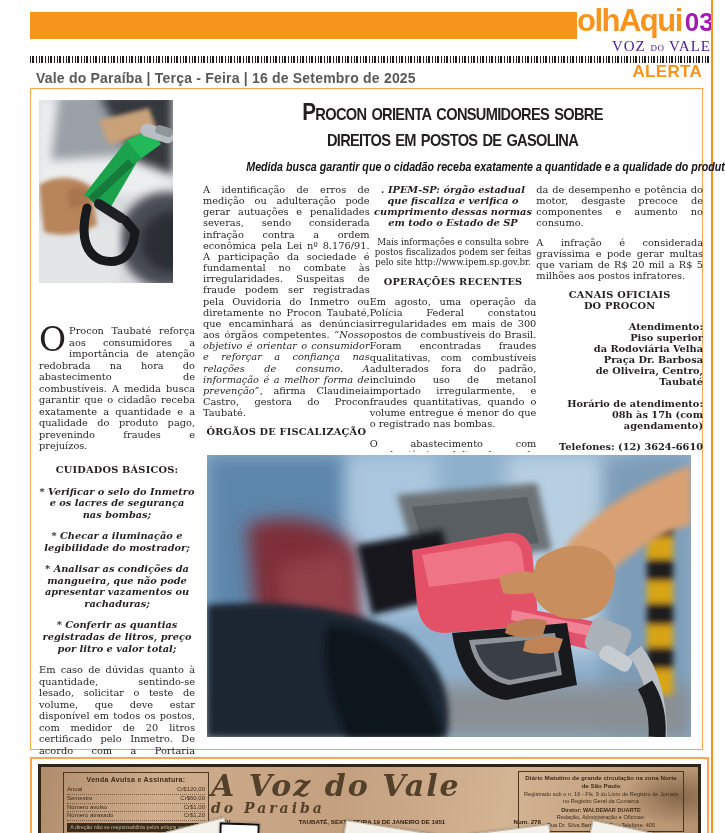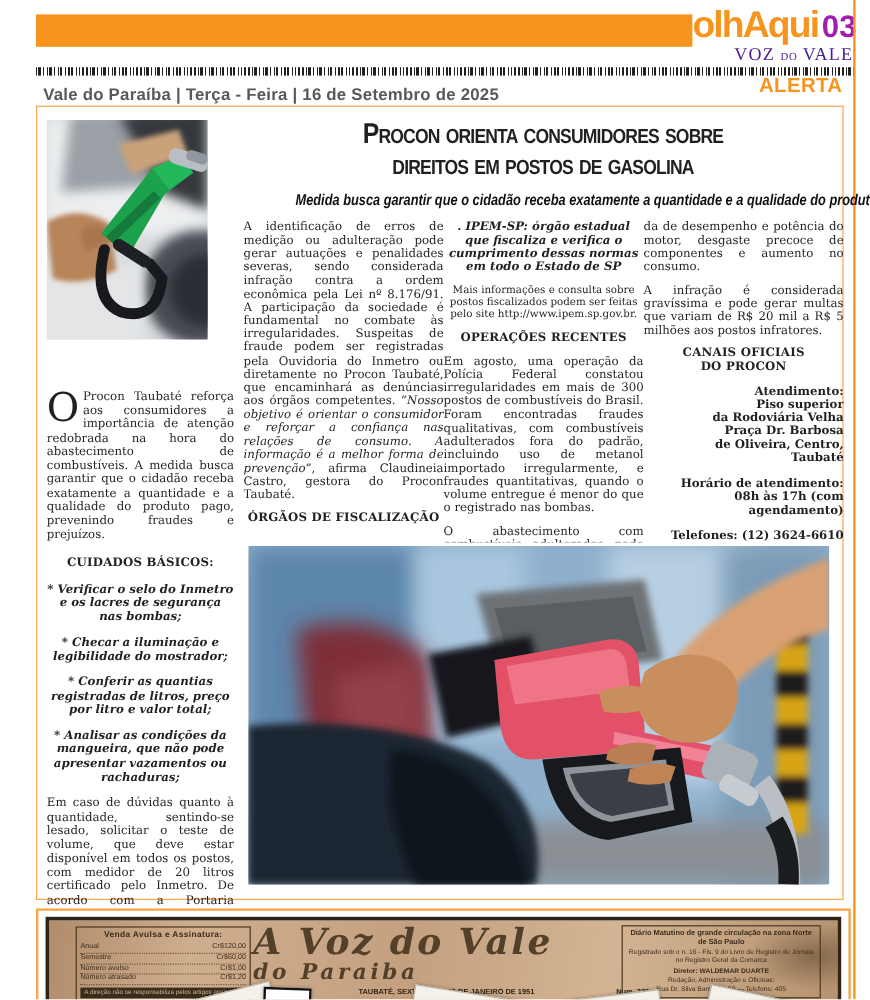--- a/index.html
+++ b/index.html
@@ -61,21 +61,21 @@
           radial-gradient(120px 50px at 70% 100%,rgba(120,90,60,.35),transparent 70%),
           linear-gradient(100deg,#b08c6b 0%,#cfae8d 18%,#c4a07f 45%,#d3b493 70%,#b5916e 100%);}
   .v-left{position:absolute;left:22px;top:5px;width:138px;border:1px solid #4a3category;border:1px solid #4a3722;
         padding:2px 3px;font-family:"Liberation Sans",sans-serif;font-size:6px;line-height:1.3;}
   .v-left .v-title{font-weight:bold;font-size:7px;text-align:center;margin-bottom:2px;letter-spacing:.3px;}
   .v-row{display:flex;justify-content:space-between;border-bottom:1px dotted rgba(60,44,27,.6);}
   .v-foot{margin-top:2px;background:#3a2c1b;color:#cdb595;text-align:center;font-size:5.3px;padding:1px 0;}
   .v-center{position:absolute;left:170px;top:4px;width:330px;}
   .v-script1{font-family:"DejaVu Serif",serif;font-style:italic;font-weight:bold;font-size:30px;
         line-height:1;color:#53402a;letter-spacing:2px;}
-  .v-script2{font-family:"DejaVu Serif",serif;font-style:italic;font-weight:bold;font-size:18px;
+  .v-script2{font-family:"DejaVu Serif",serif;font-style:italic;font-weight:bold;font-size:14px;
         line-height:1.1;color:#53402a;letter-spacing:3px;}
   .v-edition{margin-top:2px;display:flex;justify-content:space-between;font-family:"Liberation Sans",sans-serif;
         font-weight:bold;font-size:6.2px;color:#2f2315;}
   .v-right{position:absolute;right:14px;top:4px;width:158px;border:1px solid #4a3722;padding:2px 3px;
         font-family:"Liberation Sans",sans-serif;font-size:5.6px;line-height:1.35;text-align:center;}
   .v-right .b{font-weight:bold;font-size:6.2px;}
   .v-right .dir{font-weight:bold;margin-top:1px;}
   .torn{position:absolute;background:#f4f1ea;border:1px solid #b9b2a4;box-shadow:0 0 3px rgba(0,0,0,.35);}
   .torn.sq{background:#fff;border:2px solid #111;}
 </style>
@@ -119,22 +119,22 @@
         <rect x="104" y="22" width="34" height="13" rx="6" transform="rotate(18 104 22)" fill="#b9bec4"></rect>
         <rect x="118" y="24" width="18" height="9" rx="4" transform="rotate(18 118 24)" fill="#8f969c"></rect>
         <path d="M52,100 L92,62" stroke="#157a3c" stroke-width="8" fill="none"></path>
         <path d="M48,108 Q38,150 62,160 Q92,168 96,132 L86,120" stroke="#17191c" stroke-width="9" fill="none" stroke-linecap="round"></path>
         <path d="M60,104 L82,118" stroke="#1d2024" stroke-width="10" stroke-linecap="round"></path>
       </svg>
       <p class="intro"><span class="dropcap">O</span><span>Procon Taubaté reforça aos consumidores a importância de atenção redobrada na hora do abastecimento de combustíveis. A medida busca garantir que o cidadão receba exatamente a quantidade e a qualidade do produto pago, prevenindo fraudes e prejuízos.</span></p>
       <div class="col-heading">CUIDADOS BÁSICOS:</div>
       <div class="bullet">* Verificar o selo do Inmetro e os lacres de segurança nas bombas;</div>
       <div class="bullet">* Checar a iluminação e legibilidade do mostrador;</div>
+      <div class="bullet">* Analisar as condições da mangueira, que não pode apresentar vazamentos ou rachaduras;</div>
       <div class="bullet">* Conferir as quantias registradas de litros, preço por litro e valor total;</div>
-      <div class="bullet">* Analisar as condições da mangueira, que não pode apresentar vazamentos ou rachaduras;</div>
       <p class="closing">Em caso de dúvidas quanto à quantidade, sentindo-se lesado, solicitar o teste de volume, que deve estar disponível em todos os postos, com medidor de 20 litros certificado pelo Inmetro. De acordo com a Portaria Inmetro, a fiscalização das bombas medidoras é feita periodicamente pelo órgão federal e seus braços estaduais, como o IPEM-SP.</p>
     </div>
 
     <div class="headline">
       <span class="h1l">Procon orienta consumidores sobre</span>
       <span class="h1l">direitos em postos de gasolina</span>
     </div>
     <div class="subhead">Medida busca garantir que o cidadão receba exatamente a quantidade e a qualidade do produto pago</div>
 
     <div class="cols">

